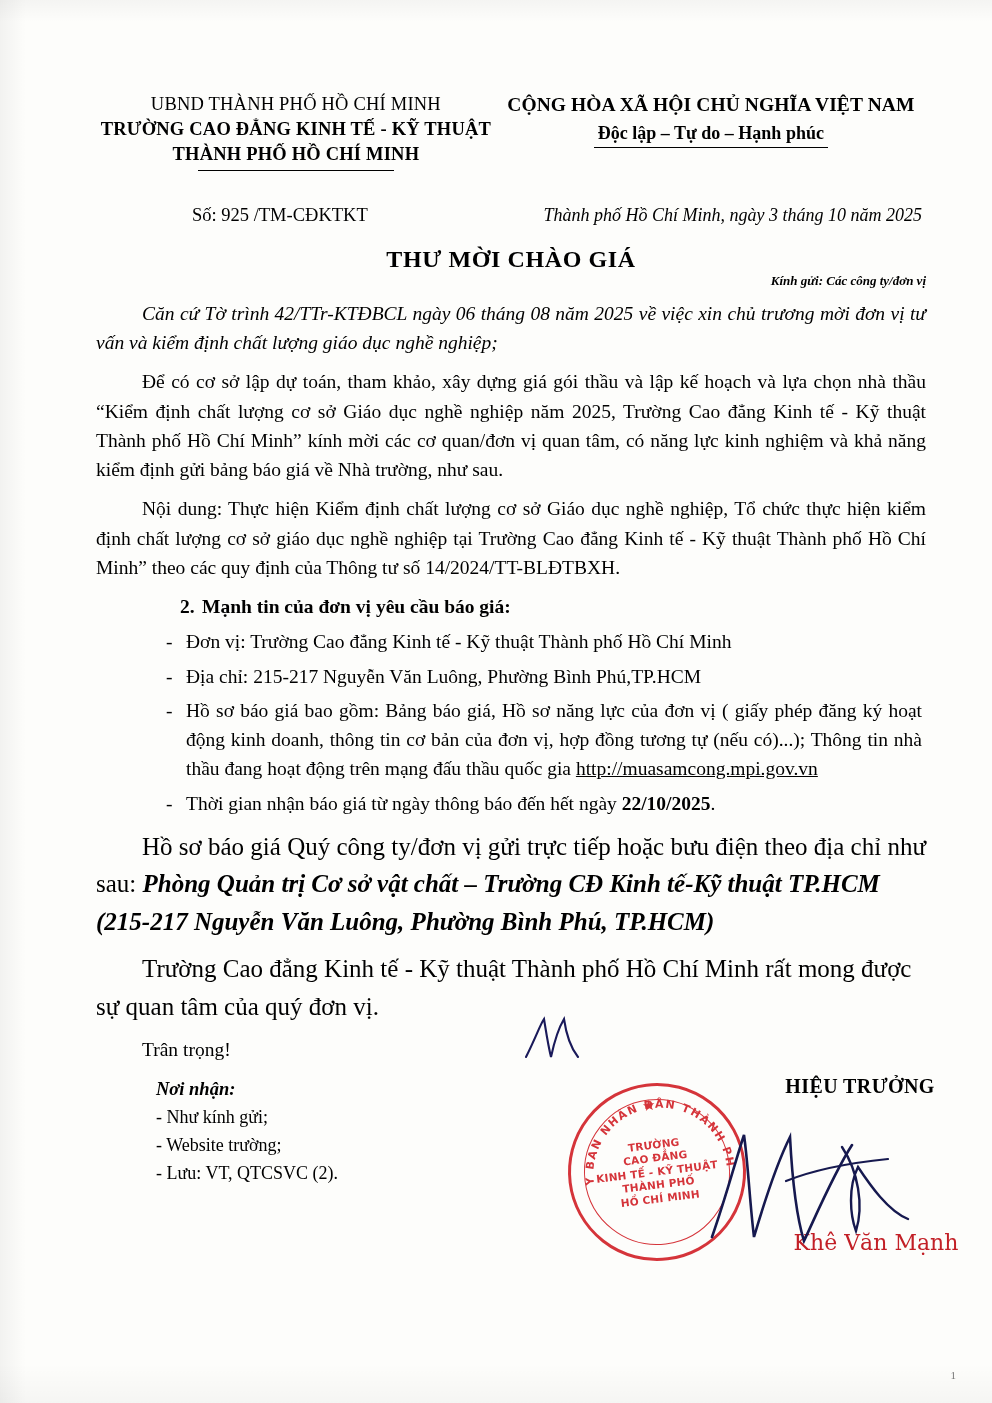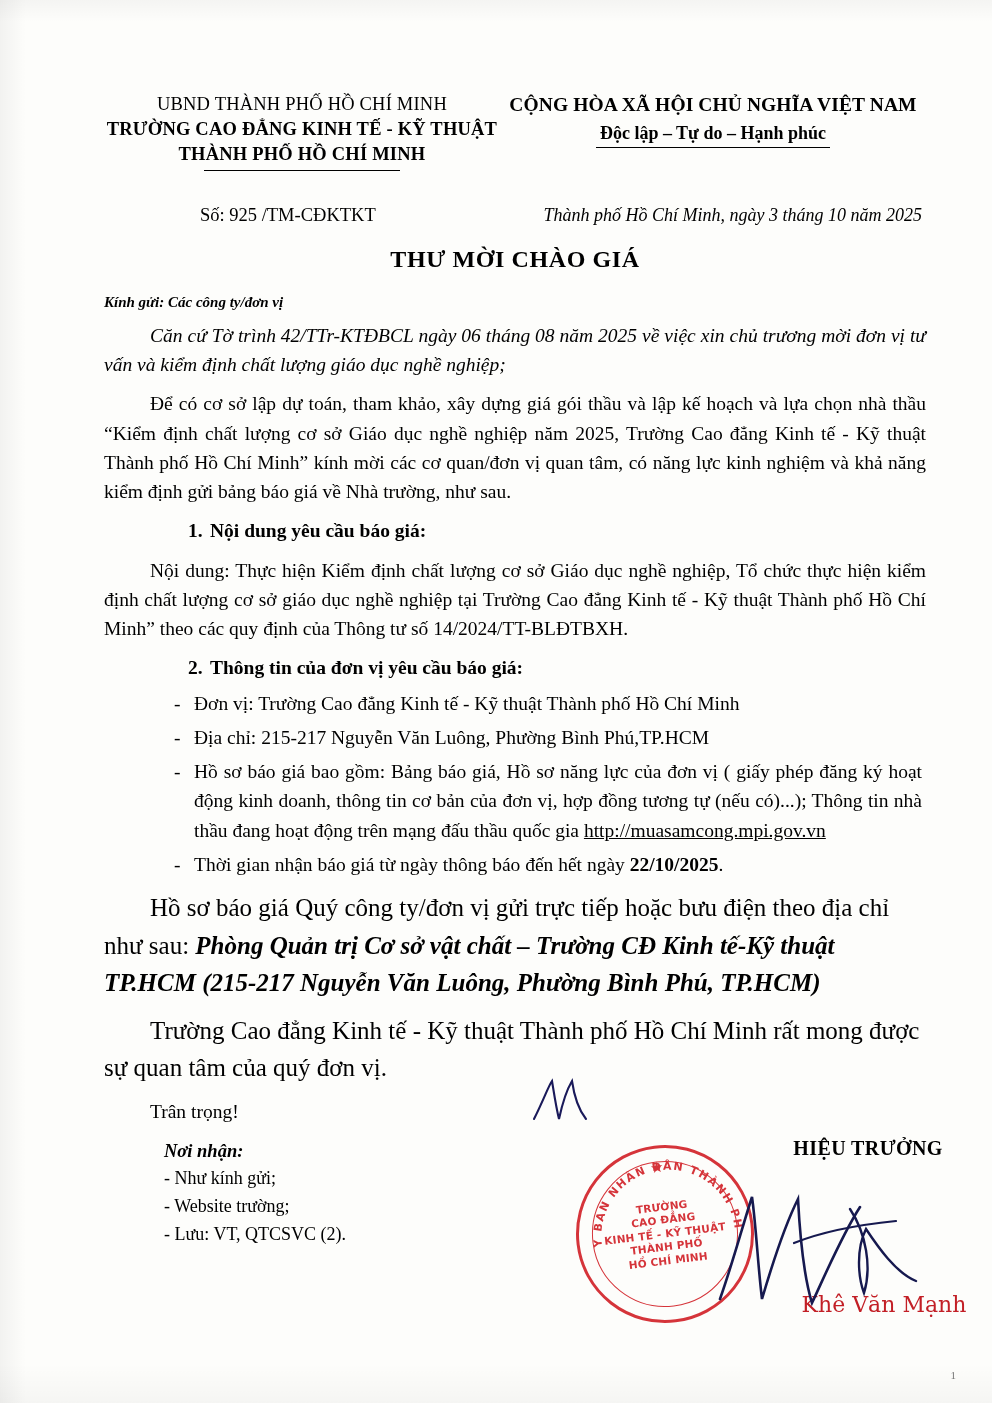--- a/index.html
+++ b/index.html
@@ -35,21 +35,21 @@
   }
   .scan-edge-bottom {
     position: absolute;
     left: 0; right: 0; bottom: 0; height: 40px;
     background: linear-gradient(to top, rgba(0,0,0,0.03), rgba(0,0,0,0));
     pointer-events: none;
   }
 
   .content {
     position: absolute;
-    left: 104px;
+    left: 96px;
     right: 66px;
     top: 92px;
   }
 
   
   .header {
     display: flex;
     align-items: flex-start;
     justify-content: space-between;
   }
@@ -116,25 +116,25 @@
     margin-top: 20px;
   }
   .subtitle {
     margin-top: 8px;
     font-size: 19.5px;
     text-align: justify;
     text-indent: 54px;
     line-height: 1.42;
   }
   .recipient {
-    text-align: left;
-    font-size: 15px;
+    text-align: right;
+    font-size: 13px;
     font-weight: bold;
     font-style: italic;
-    margin-top: 21px;
+    margin-top: 0;
   }
 
   
   p.para {
     font-size: 19.5px;
     line-height: 1.5;
     text-align: justify;
     text-indent: 46px;
     margin: 10px 0 0 0;
   }
@@ -341,27 +341,24 @@
       <div class="docnum">Số: 925 /TM-CĐKTKT</div>
       <div class="docdate">Thành phố Hồ Chí Minh, ngày 3 tháng 10 năm 2025</div>
     </div>
 
     <div class="title">THƯ MỜI CHÀO GIÁ</div>
     <div class="recipient">Kính gửi: Các công ty/đơn vị</div>
 
     <p class="para italic">Căn cứ Tờ trình 42/TTr-KTĐBCL ngày 06 tháng 08 năm 2025 về việc xin chủ trương mời đơn vị tư vấn và kiểm định chất lượng giáo dục nghề nghiệp;</p>
     <p class="para">Để có cơ sở lập dự toán, tham khảo, xây dựng giá gói thầu và lập kế hoạch và lựa chọn nhà thầu “Kiểm định chất lượng cơ sở Giáo dục nghề nghiệp năm 2025, Trường Cao đẳng Kinh tế - Kỹ thuật Thành phố Hồ Chí Minh” kính mời các cơ quan/đơn vị quan tâm, có năng lực kinh nghiệm và khả năng kiểm định gửi bảng báo giá về Nhà trường, như sau.</p>
 
+    <p class="para">Nội dung: Thực hiện Kiểm định chất lượng cơ sở Giáo dục nghề nghiệp, Tổ chức thực hiện kiểm định chất lượng cơ sở giáo dục nghề nghiệp tại Trường Cao đẳng Kinh tế - Kỹ thuật Thành phố Hồ Chí Minh” theo các quy định của Thông tư số 14/2024/TT-BLĐTBXH.</p>
+
     <div class="sect">
-      <span class="num">1.</span><span>Nội dung yêu cầu báo giá:</span>
-    </div>
-    <p class="para">Nội dung: Thực hiện Kiểm định chất lượng cơ sở Giáo dục nghề nghiệp, Tổ chức thực hiện kiểm định chất lượng cơ sở giáo dục nghề nghiệp tại Trường Cao đẳng Kinh tế - Kỹ thuật Thành phố Hồ Chí Minh” theo các quy định của Thông tư số 14/2024/TT-BLĐTBXH.</p>
-
-    <div class="sect">
-      <span class="num">2.</span><span>Thông tin của đơn vị yêu cầu báo giá:</span>
+      <span class="num">2.</span><span>Mạnh tin của đơn vị yêu cầu báo giá:</span>
     </div>
 
     <ul class="dashlist">
       <li>Đơn vị: Trường Cao đẳng Kinh tế - Kỹ thuật Thành phố Hồ Chí Minh</li>
       <li>Địa chỉ: 215-217 Nguyễn Văn Luông, Phường Bình Phú,TP.HCM</li>
       <li>
         <span>Hồ sơ báo giá bao gồm: Bảng báo giá, Hồ sơ năng lực của đơn vị ( giấy phép đăng ký hoạt động kinh doanh, thông tin cơ bản của đơn vị, hợp đồng tương tự (nếu có)...); Thông tin nhà thầu đang hoạt động trên mạng đấu thầu quốc gia </span><span class="link">http://muasamcong.mpi.gov.vn</span>
       </li>
       <li>
         <span>Thời gian nhận báo giá từ ngày thông báo đến hết ngày </span><span class="bold">22/10/2025</span><span>.</span>

